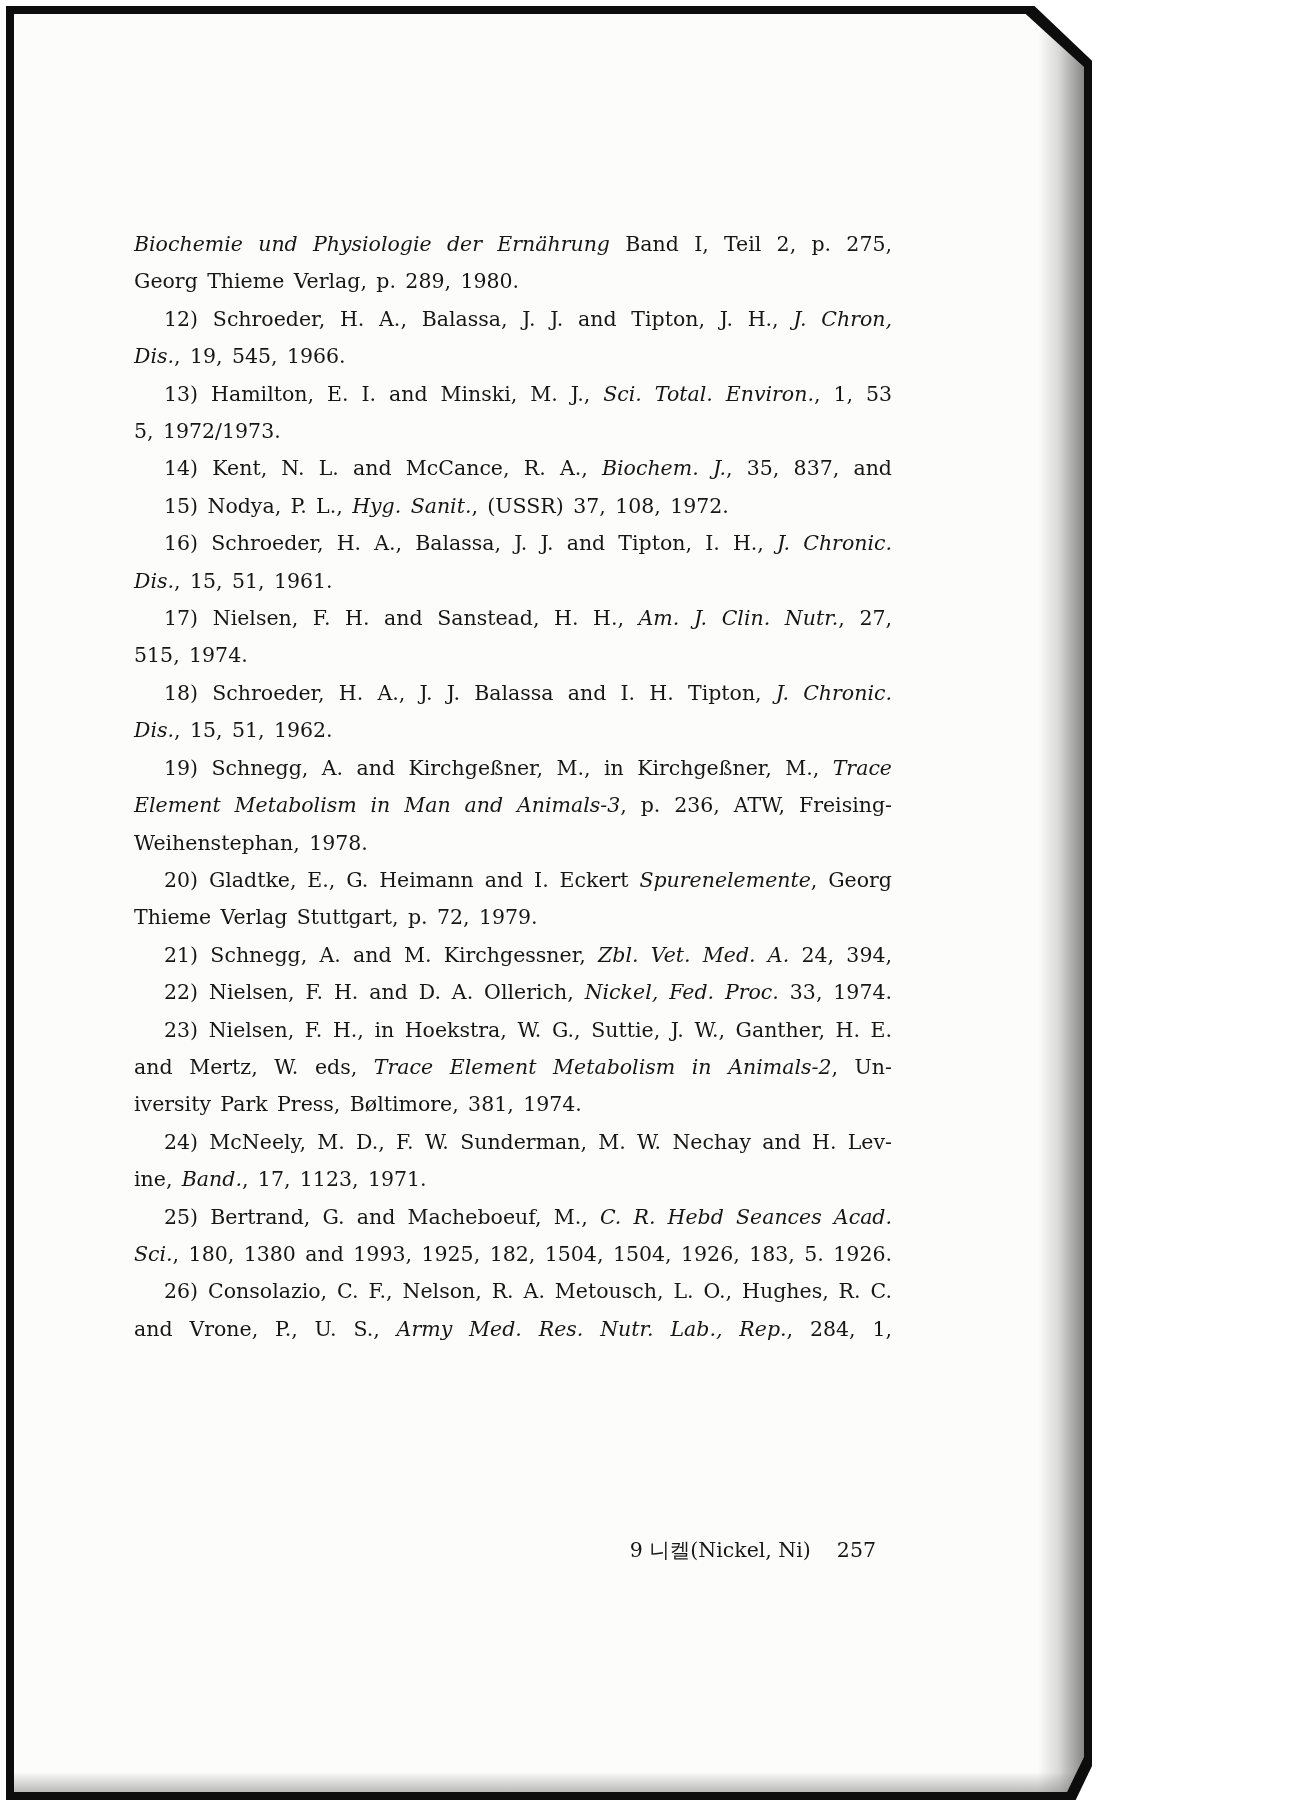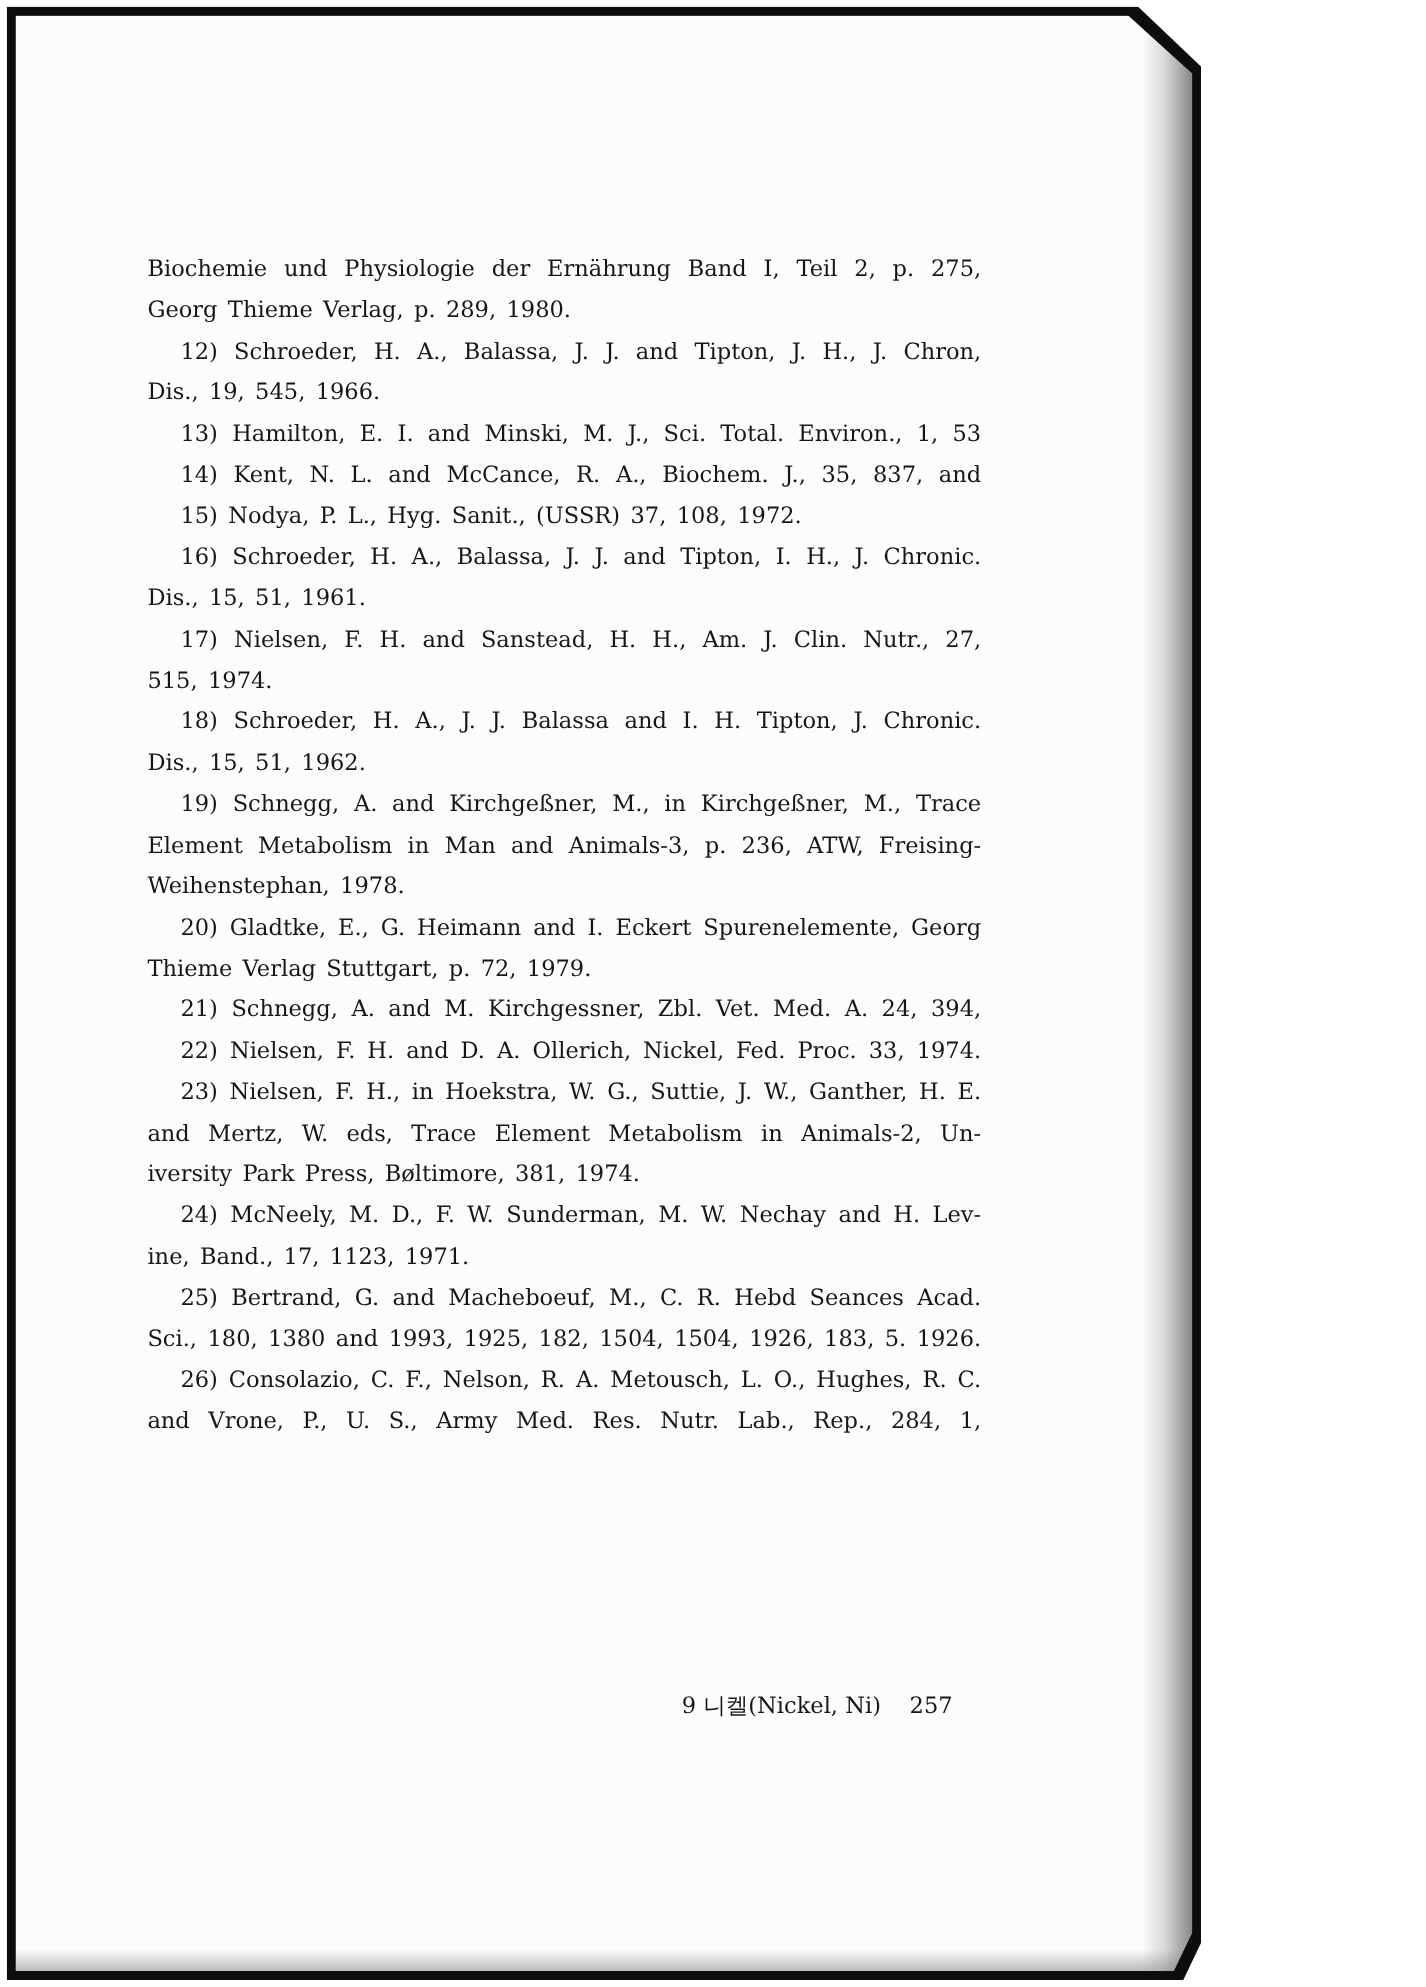--- a/index.html
+++ b/index.html
@@ -29,43 +29,44 @@
     background:linear-gradient(to bottom, rgba(130,130,130,0) 0%, rgba(120,120,120,0.5) 100%);
   }
   .text-block{
     position:absolute;left:134px;top:226px;width:758px;
     font-size:20.5px;line-height:37.4px;color:#161616;
     word-spacing:0.14em;
   }
   .line{white-space:normal;}
   .line.ind{text-indent:30px;}
   .line.just{text-align:justify;text-align-last:justify;}
-  .it{margin-top:28px;}
+  .it{font-style:italic;margin-top:28px;}
   .footer{
-    position:absolute;left:134px;top:1532px;width:758px;
+    position:absolute;left:144px;top:1532px;width:758px;
     font-size:20.5px;line-height:37px;color:#161616;
     text-align:right;padding-right:26px;box-sizing:border-box;
   }
   .footer .pgnum{margin-left:26px;}
 </style>
 </head>
 <body>
 
 <div class="canvas">
   <div class="book-frame"></div>
   <div class="page">
     <div class="edge-right"></div>
     <div class="edge-bottom"></div>
   </div>
   <div class="text-block">
       <div class="line just"><span class="it">Biochemie und Physiologie der Ernährung</span><span> Band I, Teil 2, p. 275,</span></div>
       <div class="line"><span>Georg Thieme Verlag, p. 289, 1980.</span></div>
       <div class="line ind just"><span>12) Schroeder, H. A., Balassa, J. J. and Tipton, J. H., </span><span class="it">J. Chron,</span></div>
       <div class="line"><span class="it">Dis.</span><span>, 19, 545, 1966.</span></div>
       <div class="line ind just"><span>13) Hamilton, E. I. and Minski, M. J., </span><span class="it">Sci. Total. Environ.</span><span>, 1, 53</span></div>
+      <div class="line"><span>5, 1972/1973.</span></div>
       <div class="line ind just"><span>14) Kent, N. L. and McCance, R. A., </span><span class="it">Biochem. J.</span><span>, 35, 837, and</span></div>
       <div class="line ind"><span>15) Nodya, P. L., </span><span class="it">Hyg. Sanit.</span><span>, (USSR) 37, 108, 1972.</span></div>
       <div class="line ind just"><span>16) Schroeder, H. A., Balassa, J. J. and Tipton, I. H., </span><span class="it">J. Chronic.</span></div>
       <div class="line"><span class="it">Dis.</span><span>, 15, 51, 1961.</span></div>
       <div class="line ind just"><span>17) Nielsen, F. H. and Sanstead, H. H., </span><span class="it">Am. J. Clin. Nutr.</span><span>, 27,</span></div>
       <div class="line"><span>515, 1974.</span></div>
       <div class="line ind just"><span>18) Schroeder, H. A., J. J. Balassa and I. H. Tipton, </span><span class="it">J. Chronic.</span></div>
       <div class="line"><span class="it">Dis.</span><span>, 15, 51, 1962.</span></div>
       <div class="line ind just"><span>19) Schnegg, A. and Kirchgeßner, M., in Kirchgeßner, M., </span><span class="it">Trace</span></div>
       <div class="line just"><span class="it">Element Metabolism in Man and Animals-3</span><span>, p. 236, ATW, Freising-</span></div>

